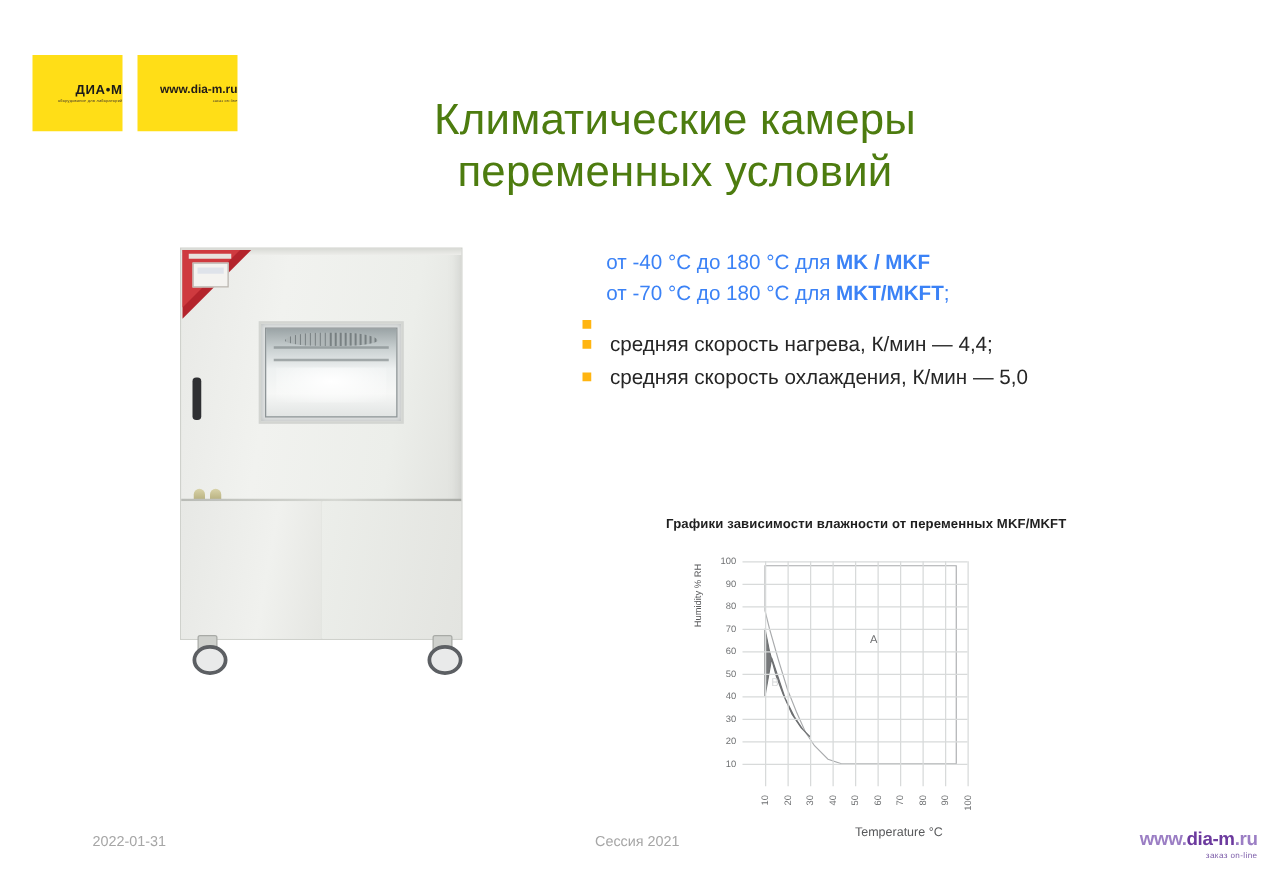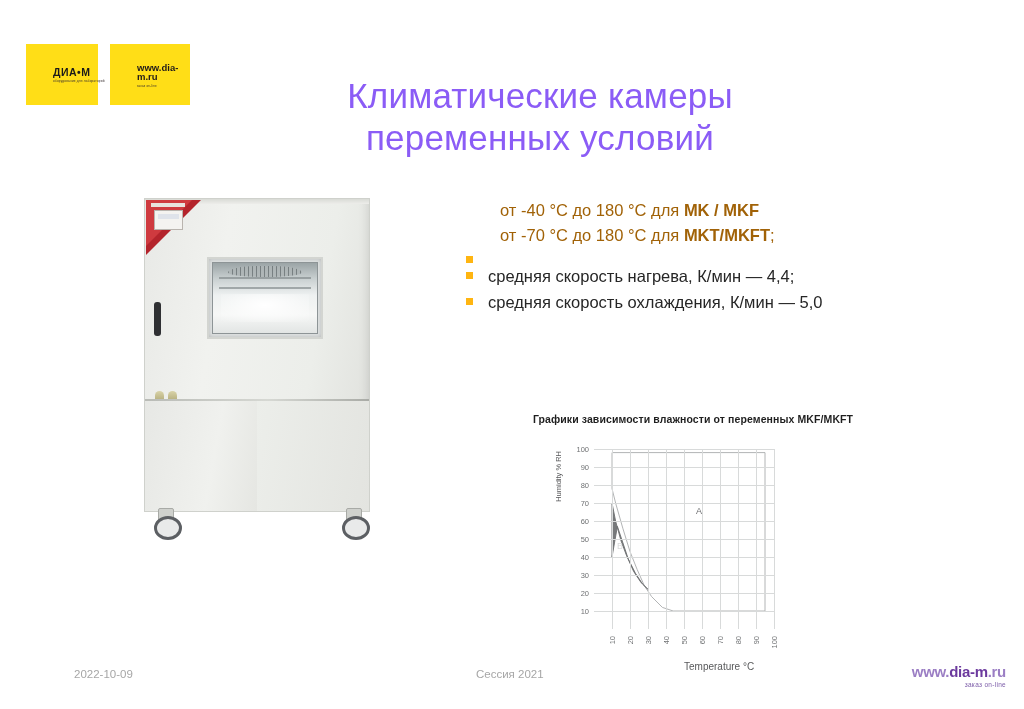--- a/index.html
+++ b/index.html
@@ -12,42 +12,42 @@
     overflow:hidden;
     position:relative;
   }
   .slide{position:absolute;inset:0;background:#fff;}
 
   
   .logo-box{position:absolute;background:#FFDE17;}
   #logo-a{left:26px;top:44px;width:72px;height:61px;}
   #logo-b{left:110px;top:44px;width:80px;height:61px;}
   .logo-inner{
-    position:absolute;left:16px;right:0;top:50%;
+    position:absolute;left:0;right:0;top:50%;
     transform:translateY(-50%);
-    text-align:left;line-height:1;padding-left:11px;
+    text-align:right;line-height:1;
   }
   .logo-main{
     font-weight:bold;color:#1a1a1a;
     letter-spacing:.5px;
   }
   #logo-a .logo-main{font-size:10.5px;}
   #logo-b .logo-main{font-size:9.5px;color:#201a1a;letter-spacing:0;}
   .logo-sub{
     font-size:3.1px;color:#3a3030;margin-top:2.5px;
     letter-spacing:.2px;white-space:nowrap;
   }
   #logo-b .logo-sub{font-size:3px;margin-top:3px;}
 
   
   #title{
     position:absolute;left:240px;top:52px;width:600px;
     text-align:center;
     font-size:35px;font-weight:400;line-height:1.18;
-    color:#8b5cf6;
+    color:#4d7c0f;
     letter-spacing:.2px;
   }
   #title .l2{display:block;}
 
   
   #photo{
     position:absolute;left:126px;top:190px;width:260px;height:355px;
   }
   .cab-body{
     position:absolute;left:18px;top:8px;width:224px;height:312px;
@@ -153,22 +153,22 @@
   #bullets{
     position:absolute;left:466px;top:198px;width:510px;
   }
   .b-row{display:flex;align-items:flex-start;margin-bottom:1px;}
   .b-mark{
     width:7px;height:7px;background:#FFB511;
     margin:8px 15px 0 0;flex:none;
   }
   .b-text{font-size:16.5px;line-height:1.52;color:#262626;}
   .b-sub{
-    font-size:16.5px;line-height:1.52;color:#a16207;
-    margin-left:34px;
+    font-size:16.5px;line-height:1.52;color:#3b82f6;
+    margin-left:19px;
   }
   .bold{font-weight:bold;}
   .red{color:#E8201A;font-weight:bold;}
 
   
   #chart-caption{
     position:absolute;left:498px;top:413px;width:390px;
     font-size:10.5px;font-weight:bold;color:#1f1f1f;text-align:center;
     letter-spacing:.1px;
   }
@@ -368,20 +368,20 @@
         <div class="xlab" style="left: 72px;">40</div>
         <div class="xlab" style="left: 90px;">50</div>
         <div class="xlab" style="left: 108px;">60</div>
         <div class="xlab" style="left: 126px;">70</div>
         <div class="xlab" style="left: 144px;">80</div>
         <div class="xlab" style="left: 162px;">90</div>
         <div class="xlab" style="left: 180px;">100</div>
       </div>
   </div>
 
-  <div id="footer-date">2022-10-09</div>
+  <div id="footer-date">2022-01-31</div>
   <div id="footer-session">Сессия 2021</div>
   <div id="footer-logo">
     <div class="fl-main"><span class="fl-www">www.</span><span>dia-m</span><span class="fl-ru">.ru</span></div>
     <div class="fl-sub">заказ on-line</div>
   </div>
 
 </div>
 
 </body></html>

